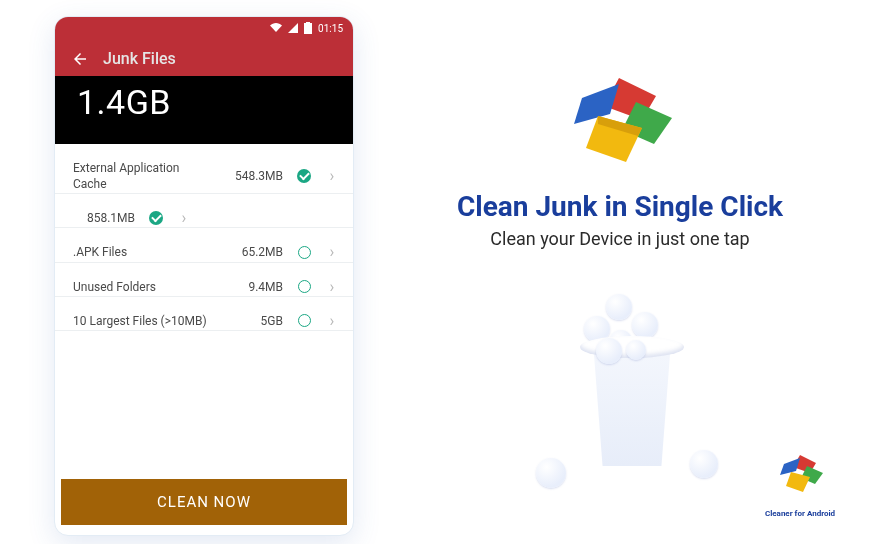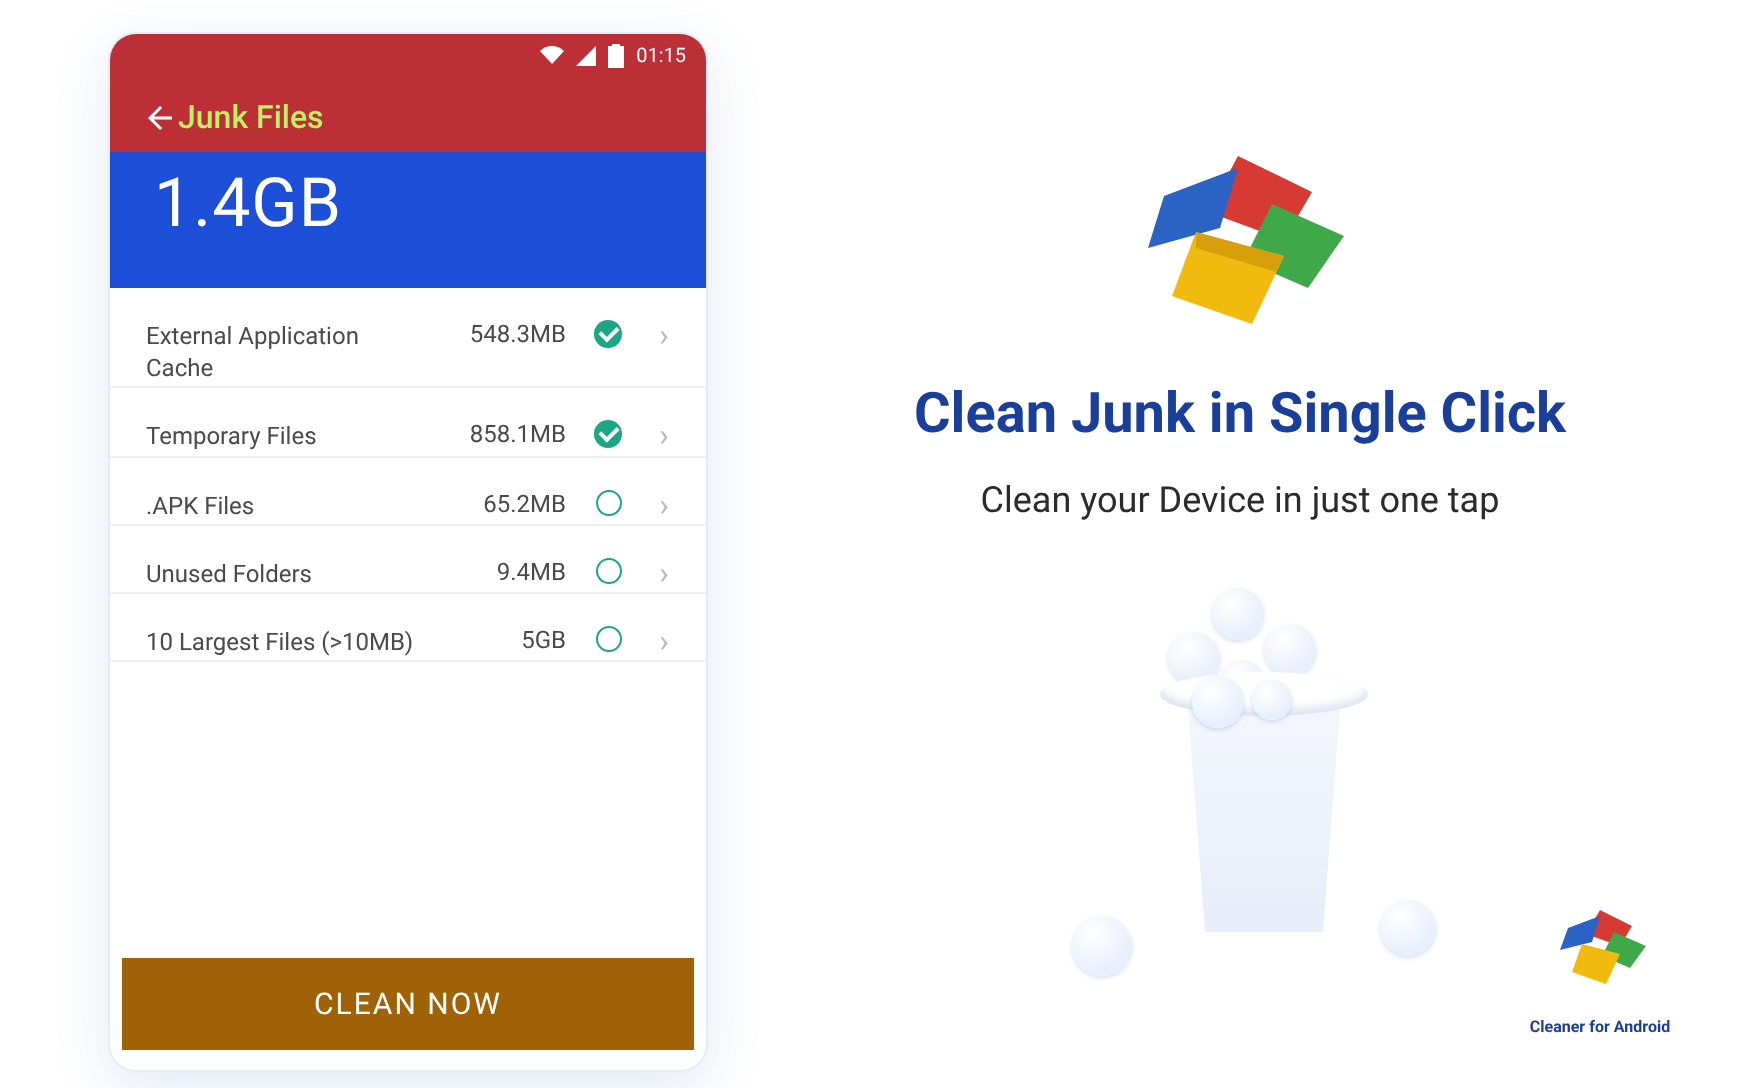--- a/index.html
+++ b/index.html
@@ -33,39 +33,40 @@
     justify-content: flex-end;
     align-items: center;
     gap: 6px;
     padding: 0 10px;
     color: #fff;
     font-size: 10px;
   }
   .statusbar svg { display:block; }
   .appbar {
     background: #bc2f37;
-    color: #bef264;
+    color: #e5e5e5;
     display: flex;
     align-items: center;
+    gap: 14px;
     padding: 10px 16px 8px 16px;
     font-size: 16px;
     font-weight: 500;
   }
   .appbar svg { display:block; }
   .hero {
-    background: #1d4ed8;
+    background: #000000;
     color: #fff;
     padding: 6px 22px 22px 22px;
   }
   .hero-value { font-size: 34px; font-weight: 400; letter-spacing: .5px; }
   .hero-sub   { font-size: 12px; margin-top: 8px; opacity: .95; }
   .list { flex: 1; background:#fff; }
   .row {
     display: flex;
-    align-items: flex-start;
+    align-items: center;
     padding: 16px 14px 1px 18px;
     border-bottom: 1px solid #eceff1;
     font-size: 12px;
     color: #4a4a4a;
     gap: 8px;
   }
   .row-label { flex: 1; line-height: 1.35; padding-right:6px;}
   .row-size  { width: 62px; text-align: right; color:#4a4a4a; }
   .check-wrap { width: 26px; display:flex; justify-content:center; }
   .check-on {
@@ -89,21 +90,21 @@
   
   .right { position:absolute; left:380px; top:0; width:480px; height:544px; }
   .brand-icon-large {
     position:absolute; left:184px; top:78px; width:110px; height:86px;
   }
   .headline {
     position:absolute; left:0; top:190px; width:480px; text-align:center;
     color:#1a3e9c; font-size:28px; font-weight:700;
   }
   .subline {
-    position:absolute; left:0; top:240px; width:480px; text-align:center;
+    position:absolute; left:0; top:228px; width:480px; text-align:center;
     color:#2b2b2b; font-size:18px; font-weight:400;
   }
   .trash-illus {
     position:absolute; left:150px; top:290px; width:200px; height:200px;
   }
   .cup {
     position:absolute; left:56px; top:56px; width:92px; height:120px;
     background:linear-gradient(180deg,#f4f7fd,#e7edf9);
     clip-path: polygon(8% 0, 92% 0, 82% 100%, 18% 100%);
     border-radius: 4px;
@@ -167,21 +168,20 @@
 
   <div class="row">
         <div class="row-label">External Application Cache</div>
         <div class="row-size">548.3MB</div>
         <div class="check-wrap">
           <div class="check-on"></div>
         </div>
         <div class="chev">›</div>
       </div>
       <div class="row">
-        <div class="row-label">Temporary Files</div>
         <div class="row-size">858.1MB</div>
         <div class="check-wrap">
           <div class="check-on"></div>
         </div>
         <div class="chev">›</div>
       </div>
       <div class="row">
         <div class="row-label">.APK Files</div>
         <div class="row-size">65.2MB</div>
         <div class="check-wrap">

